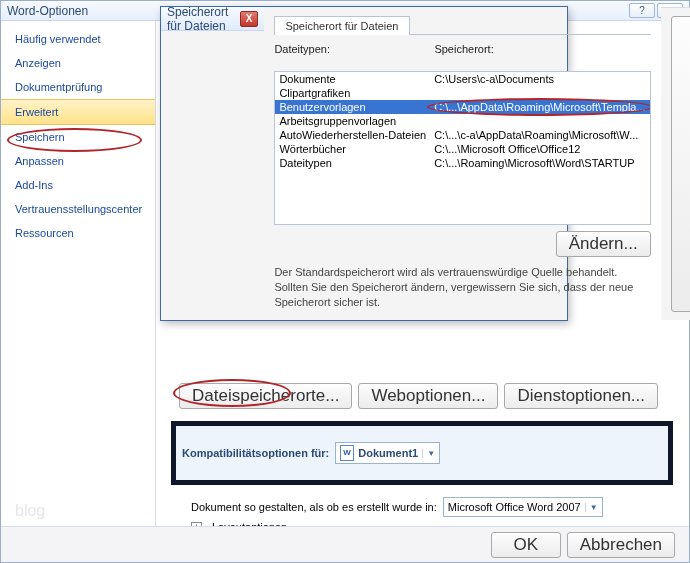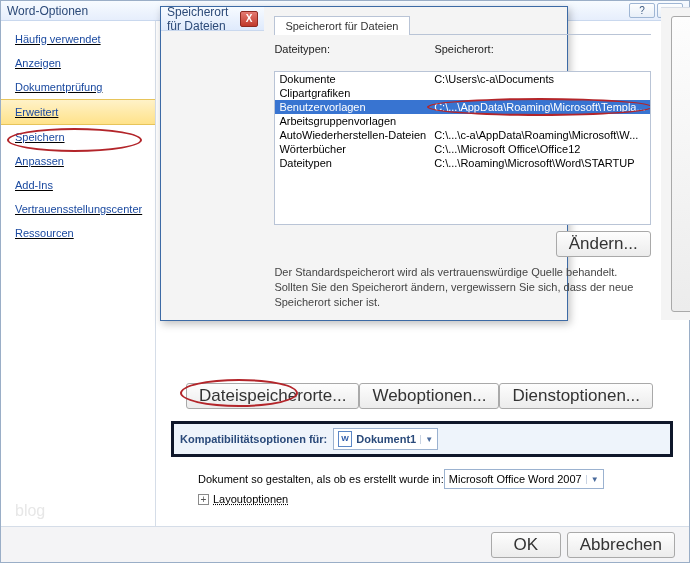--- a/index.html
+++ b/index.html
@@ -44,21 +44,20 @@
 }
 .main-body {
   display: flex;
   height: calc(100% - 20px - 36px);
 }
 .sidebar {
   width: 155px;
   background: #fff;
   border-right: 1px solid #d5dde8;
   padding-top: 6px;
-  text-decoration: underline;
 }
 .sidebar-item {
   padding: 6px 14px;
   color: #1b4aa0;
   cursor: pointer;
   font-size: 11px;
   position: relative;
 }
 .sidebar-item.selected {
   background: linear-gradient(#fff2c8,#ffe28a);
@@ -74,21 +73,21 @@
   border: 2px solid #b3252a;
   border-radius: 50%;
   pointer-events: none;
 }
 .content {
   flex: 1;
   position: relative;
   padding: 10px 16px;
   background: #fff;
 }
-.row { display: flex; align-items: center; margin: 4px 15px; }
+.row { display: flex; align-items: center; gap: 6px; margin: 4px 8px; }
 .btn {
   background: linear-gradient(#fdfdfd,#ececec);
   border: 1px solid #a9a9a9;
   border-radius: 3px;
   padding: 2px 12px;
   font-size: 17px;
   color: #333;
   min-height: 21px;
   display: inline-flex;
   align-items: center;
@@ -241,22 +240,22 @@
   justify-content: flex-end;
   gap: 6px;
   padding: 8px 10px;
   border-top: 1px solid #d7dde6;
   background: #f4f4f4;
 }
 .right-align { display:flex; justify-content:flex-end; margin-top:6px; }
 
 .kompat-bar {
   background: #eef4fb;
-  border: 3px solid #0f172a;
-  padding: 4px 6px;
+  border: 5px solid #0f172a;
+  padding: 16px 6px;
   display: flex;
   align-items: center;
   gap: 6px;
   font-size: 11px;
   color: #2a4a7a;
   font-weight: bold;
 }
 .kompat-bar .label { font-weight: bold; }
 
 .content-block {

